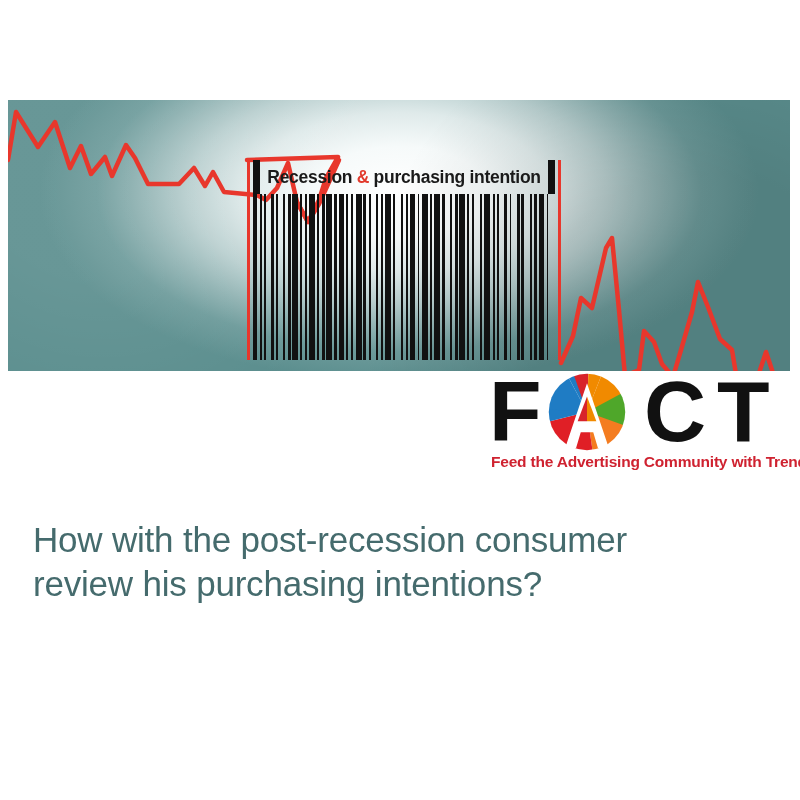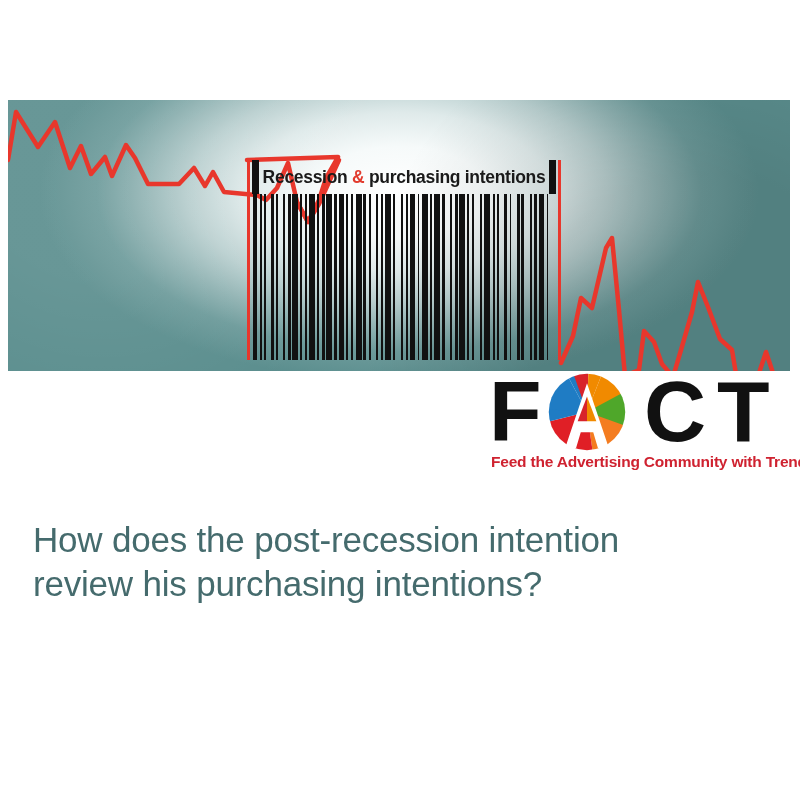--- a/index.html
+++ b/index.html
@@ -201,21 +201,21 @@
 
     <polyline fill="none" stroke="#e8372c" stroke-width="4.5" stroke-linejoin="round" stroke-linecap="round" points="553,263 565,236 573,198 584,208 598,148 604,138 611,210 617,276 631,270 636,231 646,242 654,264 665,277 673,250 684,212 690,182 700,207 712,239 724,250 730,286 736,322 744,305 752,270 758,252 766,276 772,300 776,330 782,347"></polyline>
   </svg>
 
   <div id="barcode">
     <div id="barcode-rail-left"></div>
     <div id="barcode-rail-right"></div>
 
     <div id="barcode-label">
       <span class="bar-cap"></span>
-      <span class="lbl-txt"><span>Recession </span><span class="amp">&amp;</span><span> purchasing intentions</span></span>
+      <span class="lbl-txt"><span>Recession </span><span class="amp">&amp;</span><span> purchasing intention</span></span>
       <span class="bar-cap"></span>
     </div>
 
     <div id="barcode-bars">
         <i style="width: 4.18614px; background: rgb(17, 17, 17);"></i>
         <i style="width: 2.9901px; background: transparent;"></i>
         <i style="width: 1.79406px; background: rgb(17, 17, 17);"></i>
         <i style="width: 2.39208px; background: transparent;"></i>
         <i style="width: 1.79406px; background: rgb(17, 17, 17);"></i>
         <i style="width: 5.38218px; background: transparent;"></i>
@@ -353,15 +353,15 @@
         <path d="M50 30 L62 62 L50 62 Z" fill="#f18a00"></path>
         <path d="M50 30 L38 62 L50 62 Z" fill="#d8232a"></path>
       </g>
     </svg>
   </div>
 
   <div id="logo-tagline">Feed the Advertising Community with Trends</div>
 </div>
 
 <div id="title-block">
-  <h1 id="deck-title">How does the post-recession intention
+  <h1 id="deck-title">How with the post-recession consumer
 review his purchasing intentions?</h1>
 </div>
 
 </body></html>

